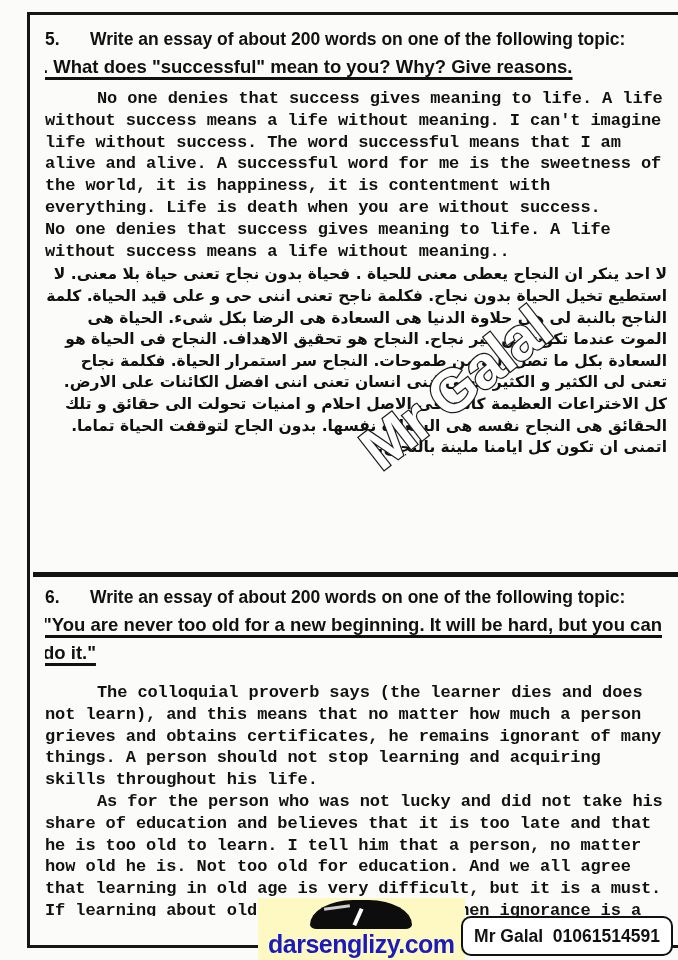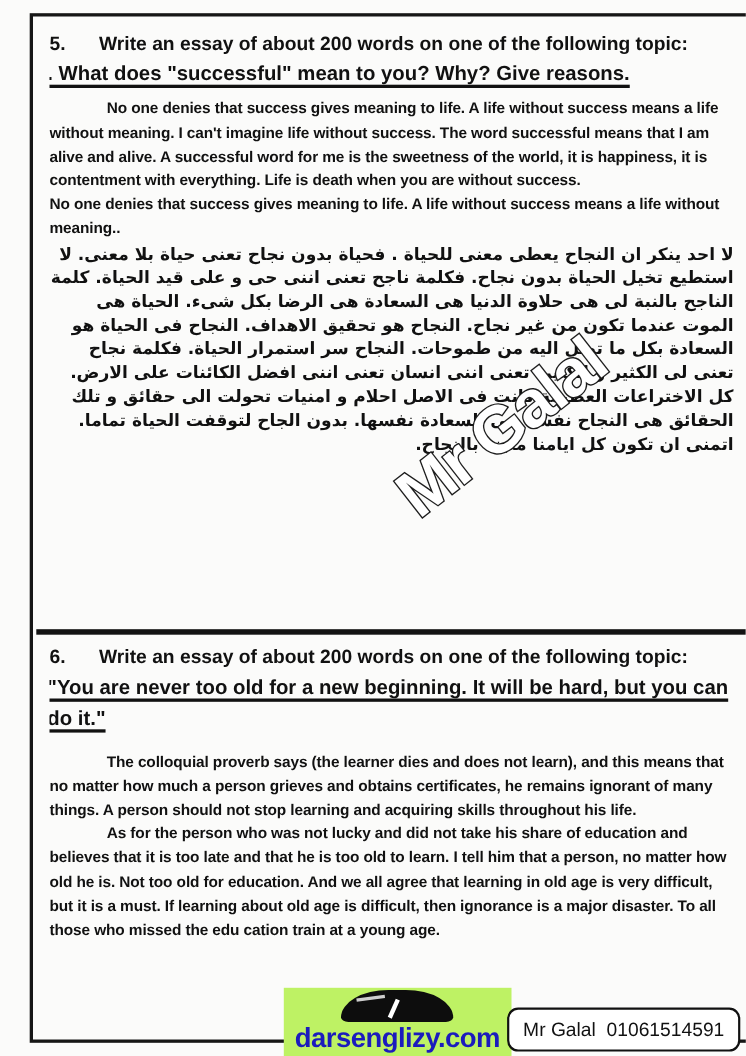--- a/index.html
+++ b/index.html
@@ -18,22 +18,23 @@
   .content-box{position:absolute;left:45px;width:622px;}
   .sec5{top:26px;height:546px;overflow:hidden;}
   .sec6{top:584px;height:332px;overflow:hidden;}
   .q-head{display:flex;font-weight:bold;font-size:17.5px;line-height:26px;}
   .q-num{width:45px;flex:none;}
   .q-topic{
     font-weight:bold;font-size:18.5px;line-height:28px;margin:1px 0 7px -2px;
     text-decoration:underline;text-decoration-thickness:2.5px;text-underline-offset:4px;
   }
   .body-par{
-    margin:0;font-weight:bold;font-size:14px;line-height:21.8px;
+    margin:0;font-weight:bold;font-size:17px;line-height:21.8px;
     letter-spacing:-0.1px;
+    font-family:Liberation Mono, monospace;
   }
   .indent{text-indent:52px;}
   .arabic-par{
     margin:2px 0 0 0;direction:rtl;text-align:right;
     font-family:"DejaVu Sans", sans-serif;
     font-weight:bold;font-size:15.5px;line-height:21.6px;
   }
   .divider{
     position:absolute;left:33px;right:0;top:572px;height:5px;background:#131313;
   }
@@ -45,21 +46,21 @@
     transform:rotate(-38deg);
     font-weight:bold;font-size:60px;letter-spacing:-2px;
     color:#ffffff;
     -webkit-text-stroke:2.5px #1d1d1d;
     paint-order:stroke fill;
     z-index:6;pointer-events:none;white-space:nowrap;
   }
   
   .site-badge{
     position:absolute;left:258px;top:898px;z-index:8;
-    background:#bef264;padding:2px 10px 3px 10px;text-align:center;
+    background:#fef9c3;padding:2px 10px 3px 10px;text-align:center;
   }
   .dome{
     width:102px;height:29px;margin:0 auto;position:relative;
     background:#0d0d0d;
     border-radius:52px 52px 8px 8px / 30px 30px 5px 5px;
     overflow:hidden;
   }
   .dome::after{
     content:"";position:absolute;left:46px;top:8px;width:4px;height:18px;
     background:#fff;transform:rotate(24deg);
@@ -69,21 +70,21 @@
     background:#fff;transform:rotate(-8deg);opacity:.8;
   }
   .site-text{
     font-weight:bold;font-size:25px;line-height:28px;letter-spacing:-0.5px;
     color:#1b1bbd;margin-top:1px;
   }
   .phone-badge{
     position:absolute;left:461px;top:916px;width:208px;height:36px;z-index:9;
     background:#ffffff;border:2.5px solid #111;border-radius:10px;
     display:flex;align-items:center;justify-content:center;
-    font-weight:normal;font-size:17.5px;white-space:pre;
+    font-weight:bold;font-size:17.5px;white-space:pre;
   }
 </style>
 </head>
 <body>
 
 <div class="page">
 
   <div class="frame"></div>
 
   <section class="content-box sec5">

